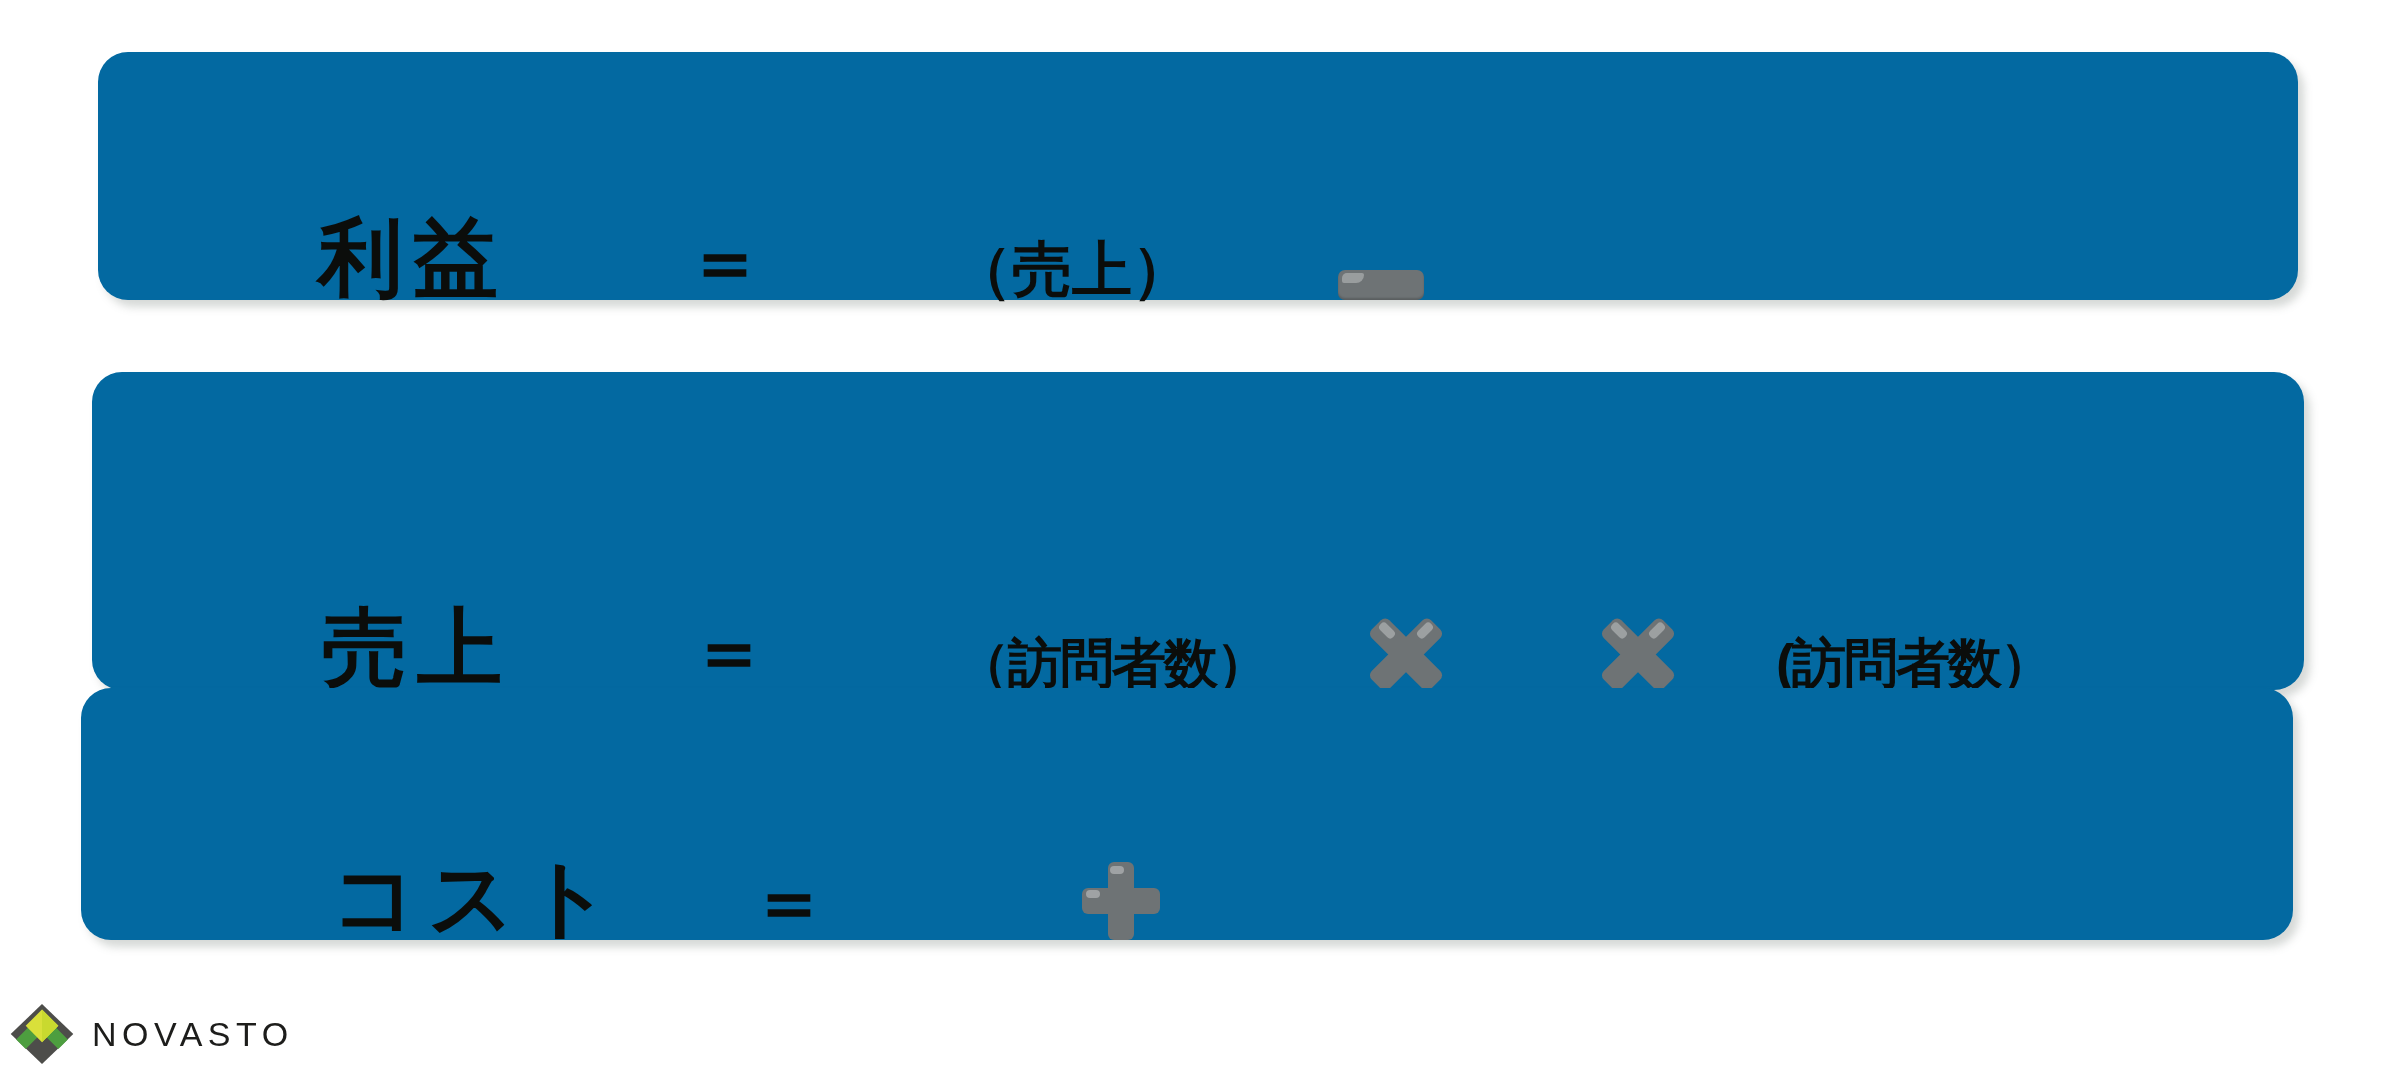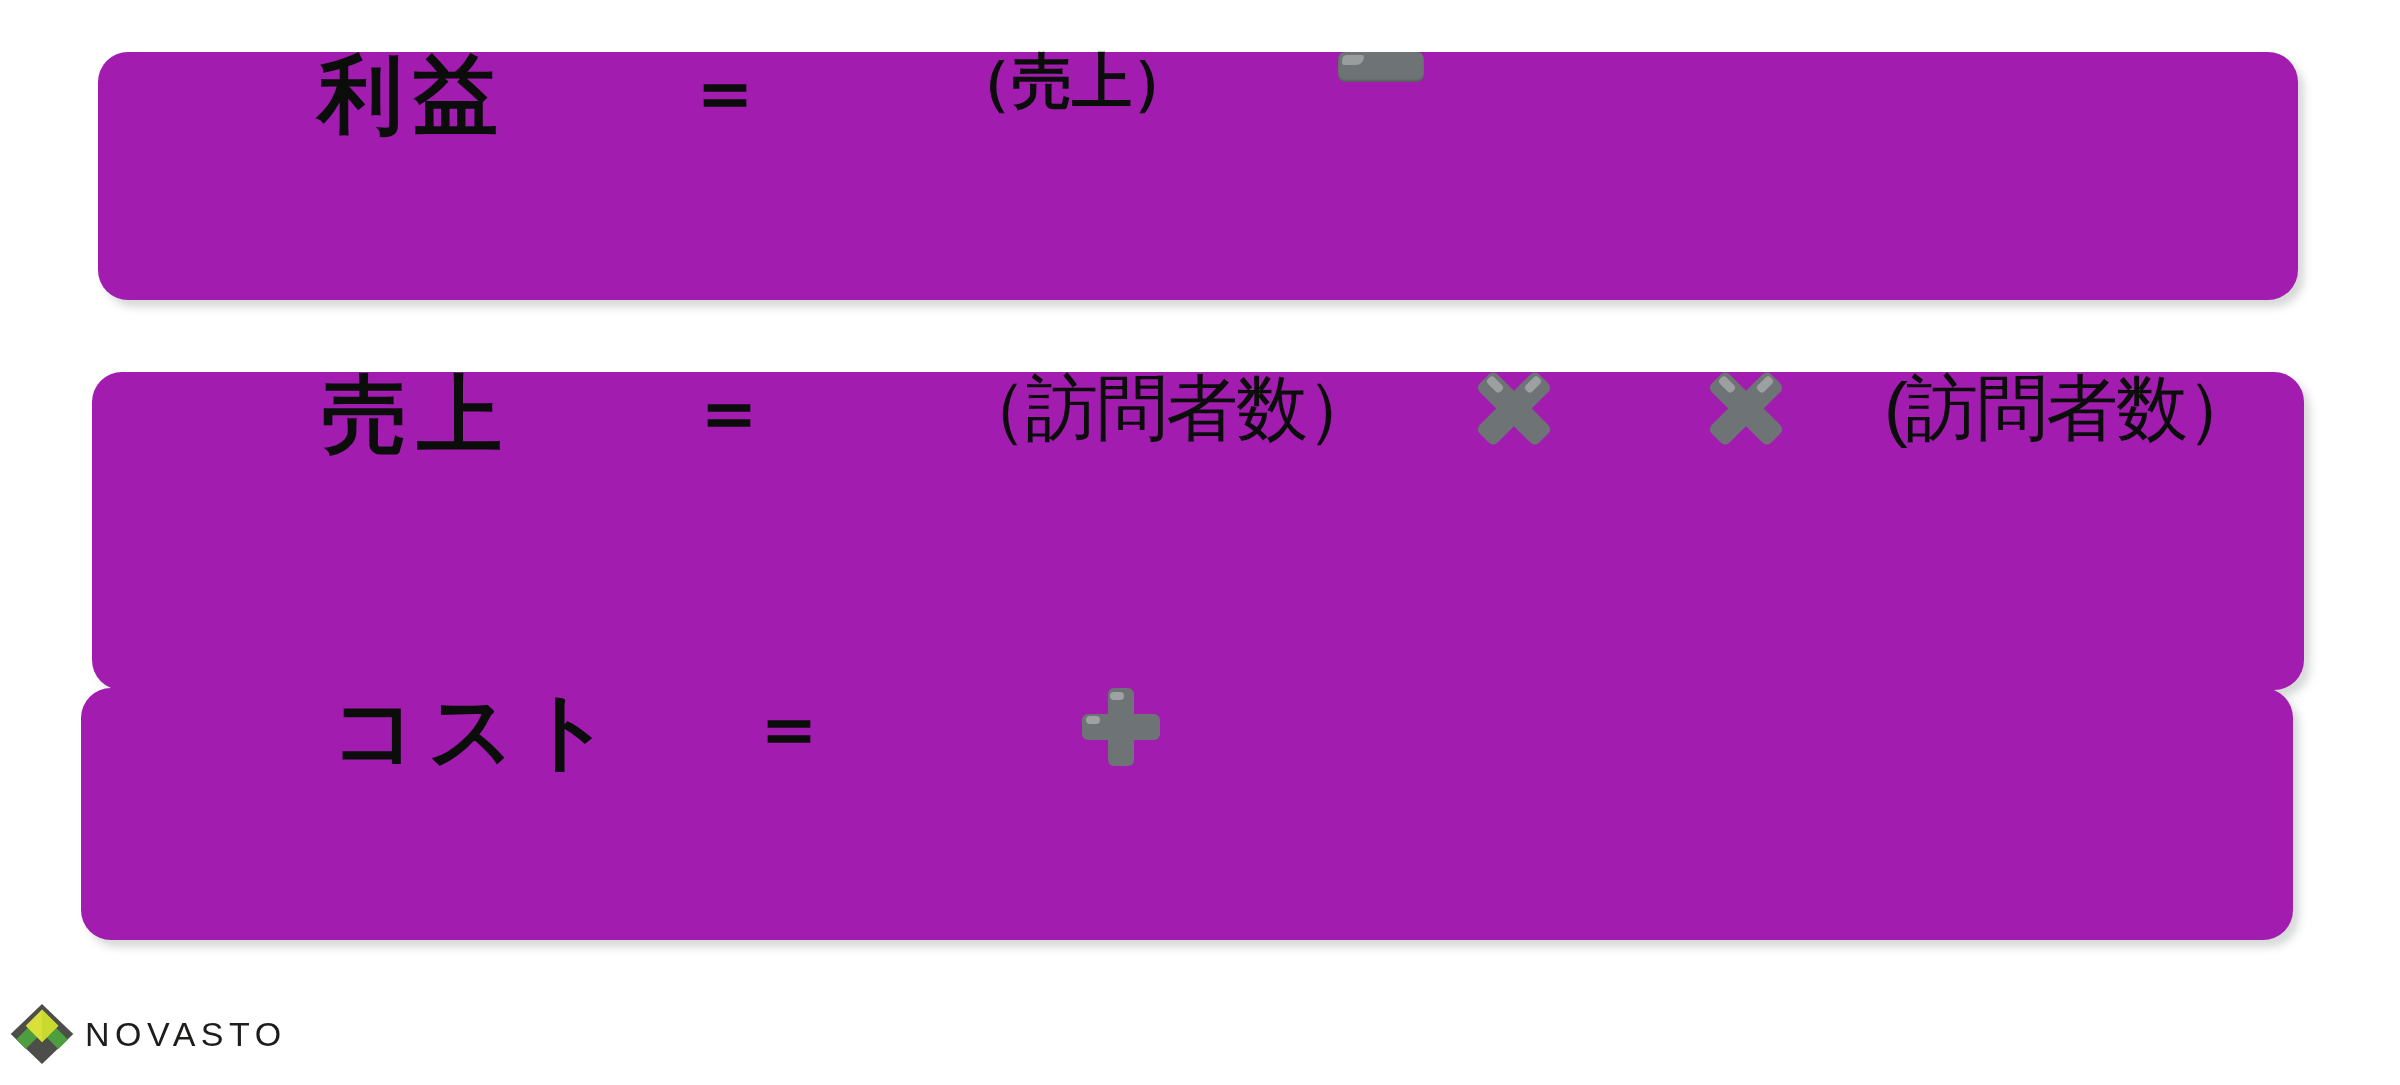--- a/index.html
+++ b/index.html
@@ -18,25 +18,25 @@
 
   .slide {
     position: absolute;
     inset: 0;
     background: #ffffff;
   }
 
   
   .card {
     position: absolute;
-    background: #a21caf;
+    background: #0369a1;
     border-radius: 30px;
     box-shadow: 6px 7px 9px rgba(120,128,122,0.30);
     display: flex;
-    align-items: flex-start;
+    align-items: flex-end;
     box-sizing: border-box;
     gap: 44px;
   }
 
   .card-1 {
     left: 98px;
     top: 52px;
     width: 2200px;
     height: 248px;
     padding-left: 220px;
@@ -74,22 +74,22 @@
     font-weight: 900;
     color: #0b0d0b;
     line-height: 1;
   }
   .rhs {
     font-size: 60px;
     font-weight: 800;
     letter-spacing: 0px;
   }
   .rhs-sm {
-    font-size: 72px;
-    font-weight: 400;
+    font-size: 54px;
+    font-weight: 700;
     letter-spacing: -2px;
   }
 
   .gap-a { width: 90px; flex: 0 0 auto; }
   .gap-b { width: 100px; flex: 0 0 auto; }
   .gap-c { width: 58px; flex: 0 0 auto; }
   .gap-d { width: 40px; flex: 0 0 auto; }
   .gap-e { width: 14px; flex: 0 0 auto; }
   .gap-f { width: 64px; flex: 0 0 auto; }
 
@@ -190,21 +190,21 @@
     z-index: 3;
   }
 
   
   .logo {
     position: absolute;
     left: 8px;
     top: 1000px;
     display: flex;
     align-items: center;
-    gap: 9px;
+    gap: 16px;
   }
   .logo-mark {
     width: 68px;
     height: 68px;
     flex: 0 0 auto;
   }
   .logo-word {
     font-size: 34px;
     font-weight: 500;
     letter-spacing: 5.5px;

